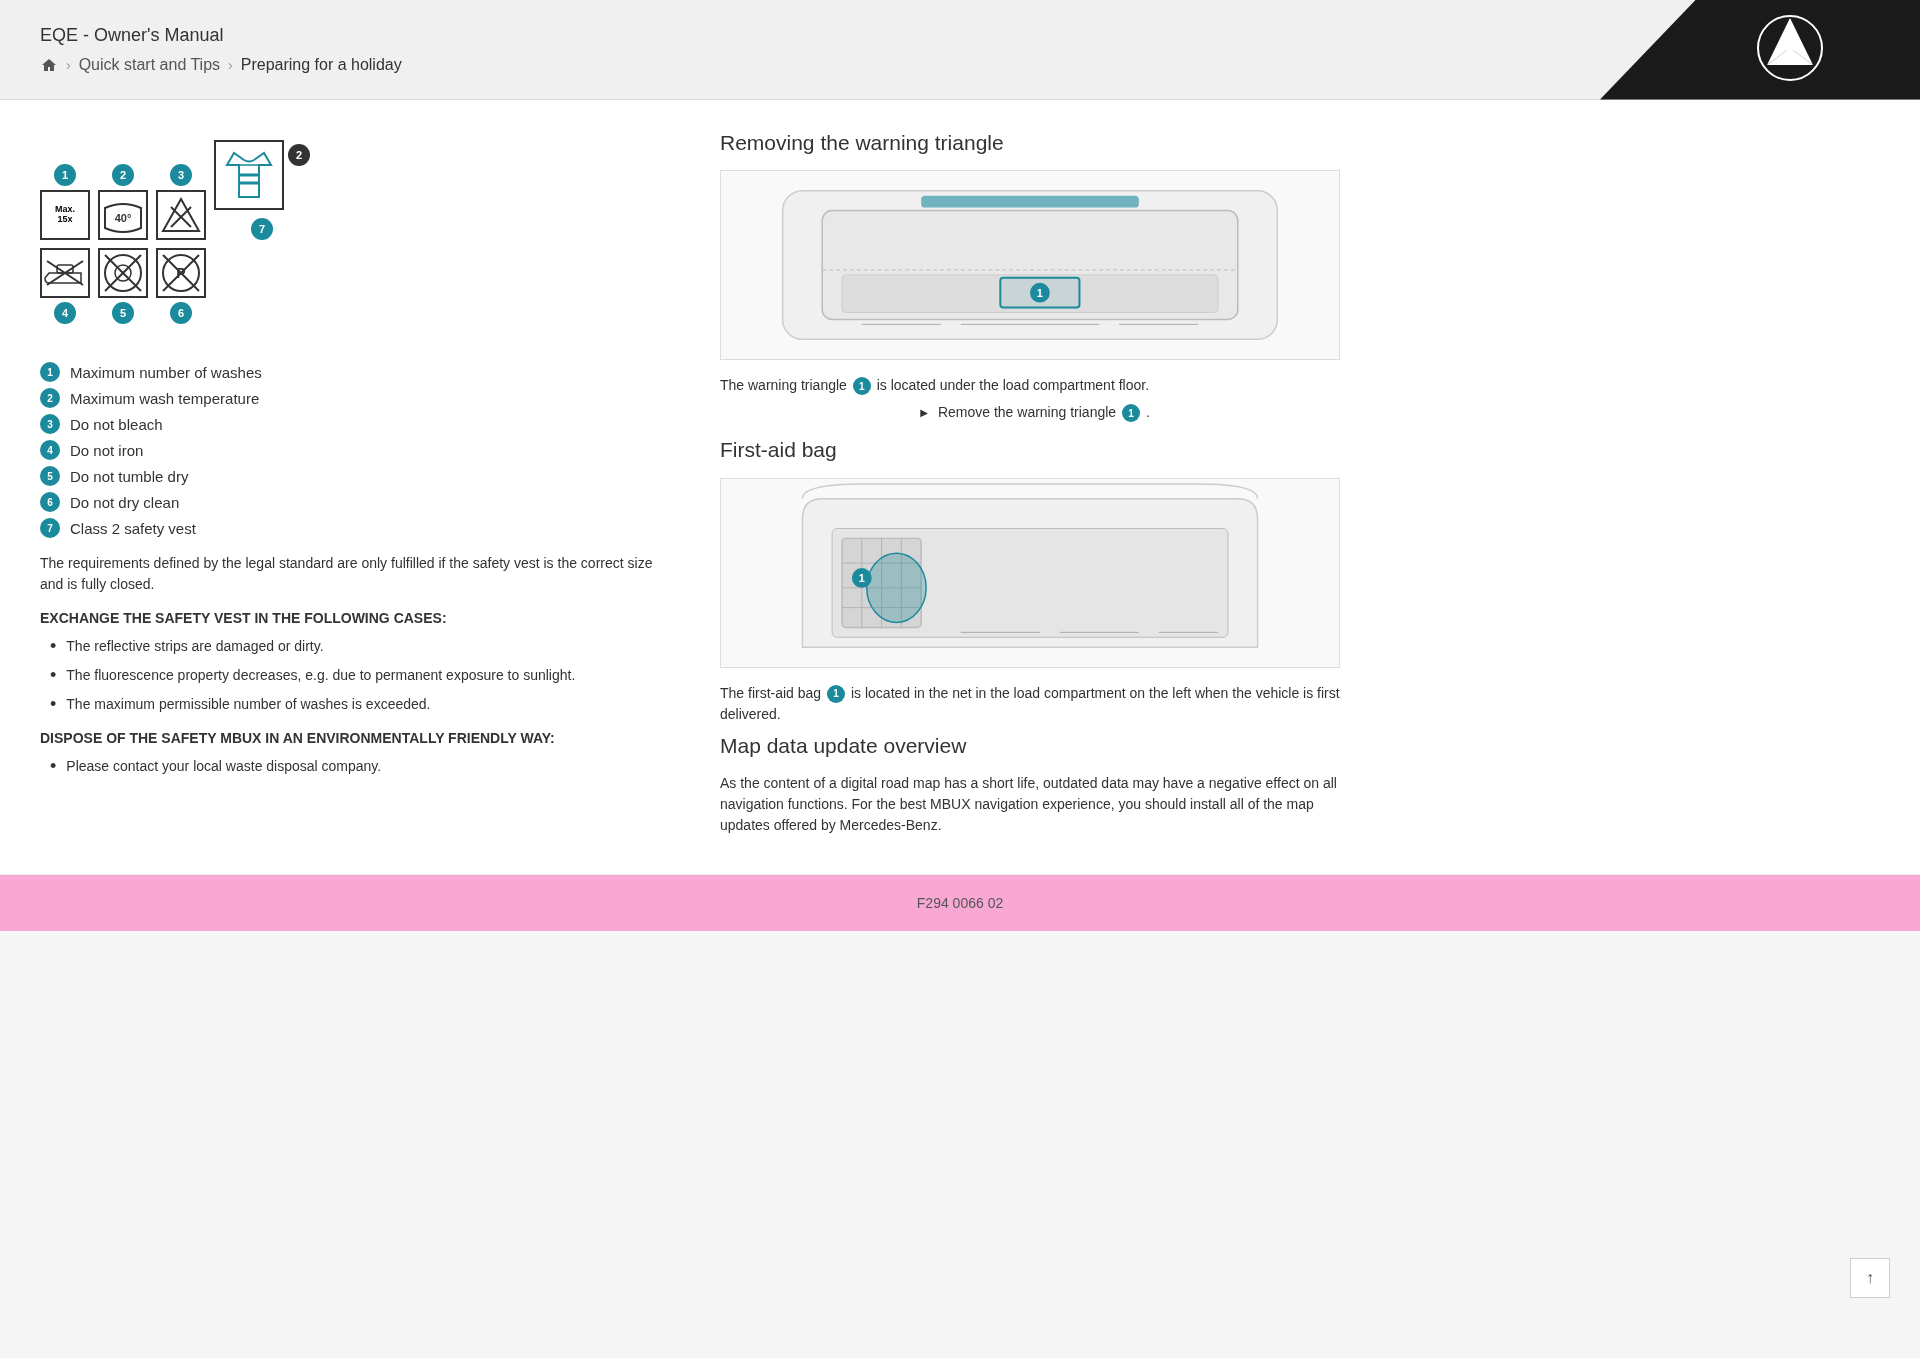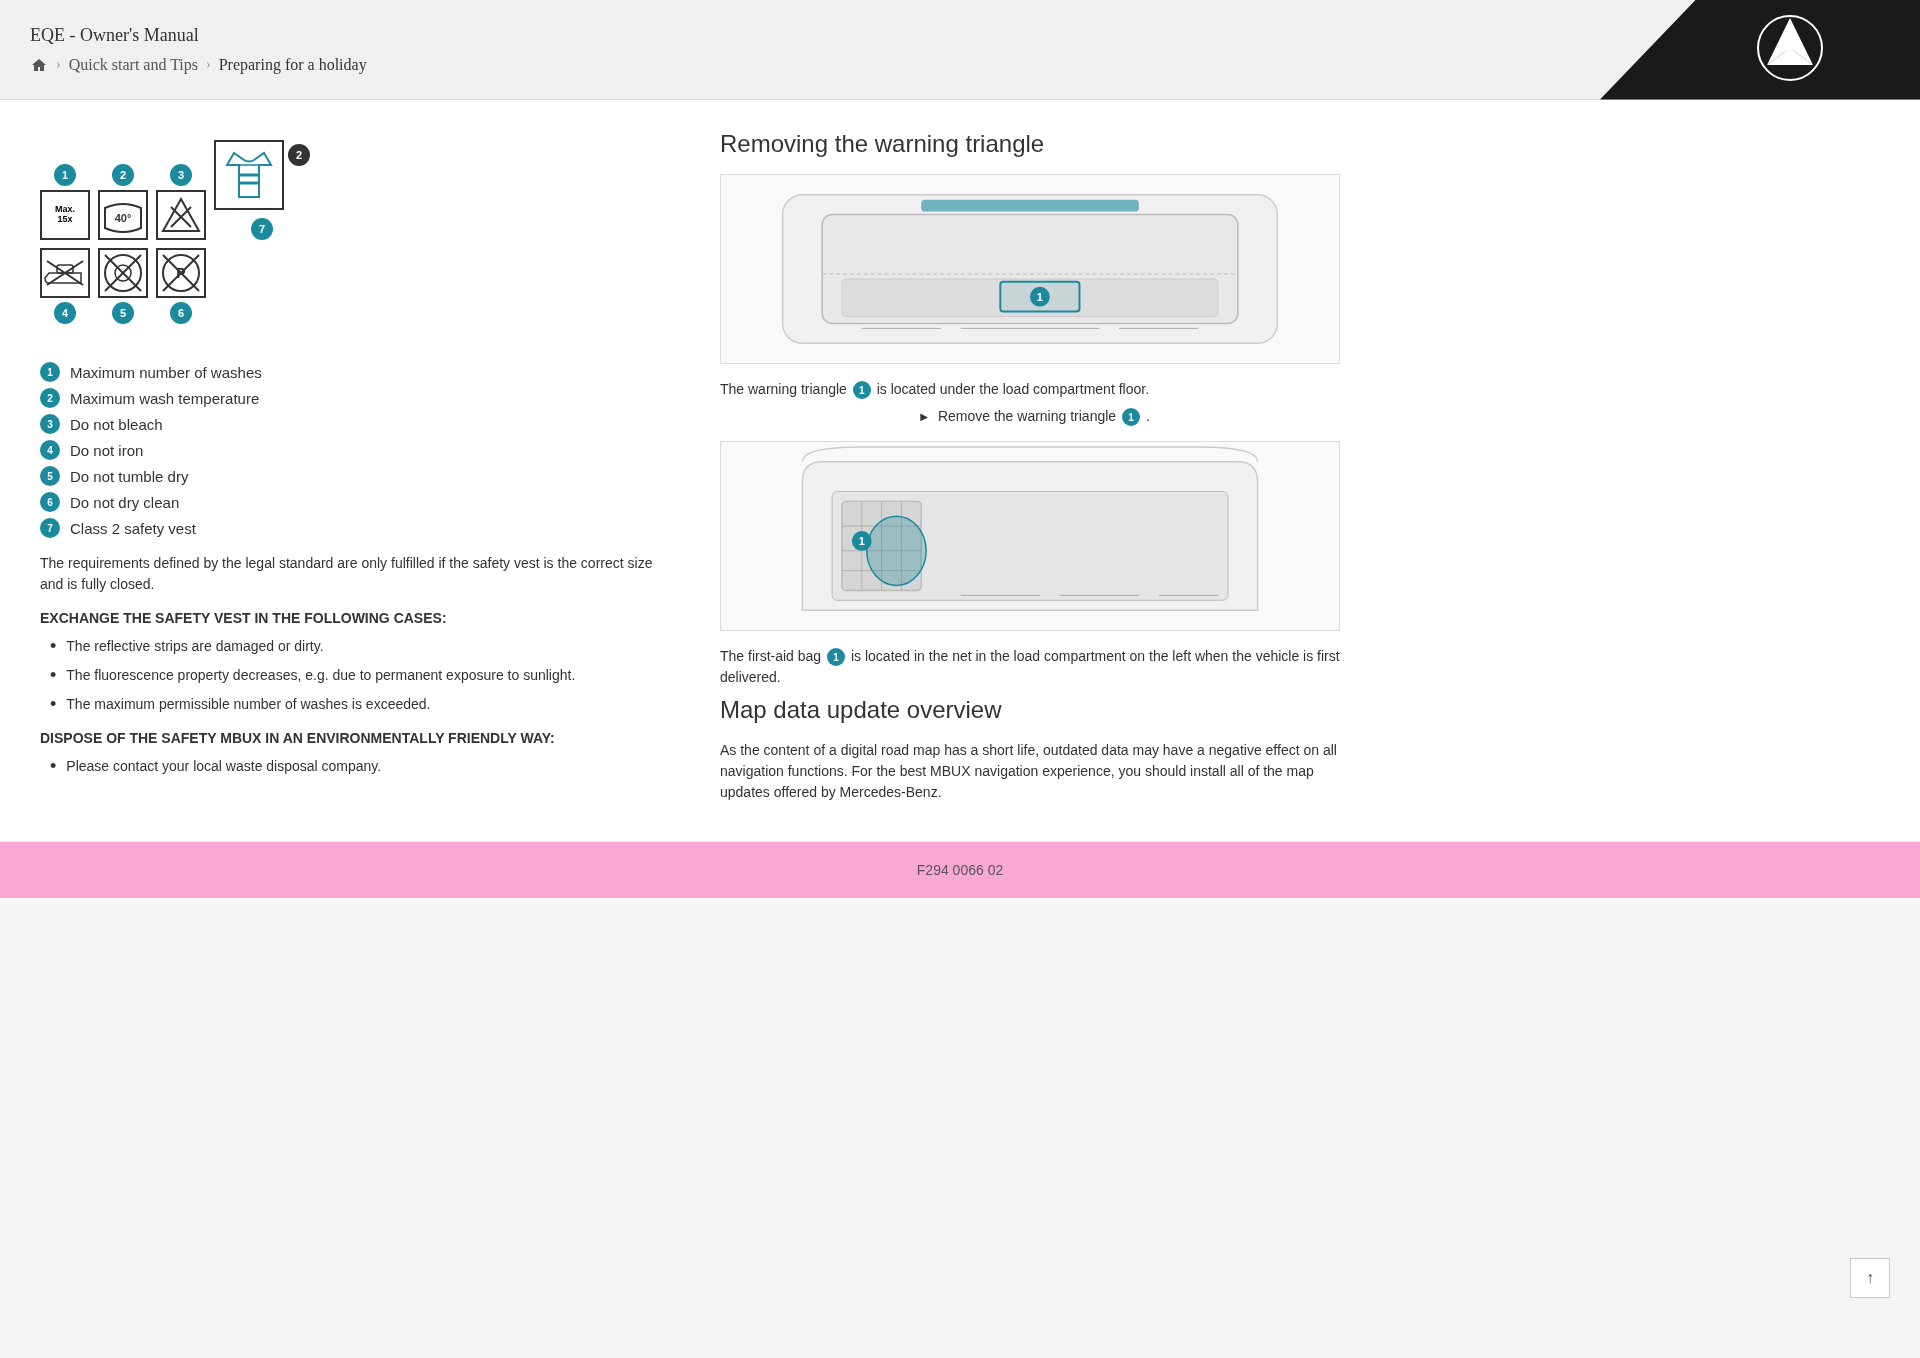--- a/index.html
+++ b/index.html
@@ -15,23 +15,22 @@
     
     .header {
       background: #f0f0f0;
       border-bottom: 1px solid #ddd;
       height: 100px;
       display: flex;
       align-items: center;
       position: relative;
     }
     .header-left {
-      padding: 10px 30px;
+      padding: 10px 40px;
       flex: 1;
-      font-family: Liberation Serif, serif;
     }
     .header-title {
       font-size: 18px;
       color: #333;
       font-weight: normal;
       margin-bottom: 10px;
     }
     .breadcrumb {
       display: flex;
       align-items: center;
@@ -221,21 +220,21 @@
     .bullet-list li::before {
       content: '•';
       font-size: 18px;
       line-height: 1;
       flex-shrink: 0;
       margin-top: 1px;
     }
 
     
     .section-heading {
-      font-size: 24px;
+      font-size: 21px;
       font-weight: normal;
       color: #333;
       margin-bottom: 15px;
       line-height: 1.2;
     }
 
     .diagram-image {
       border: 1px solid #ddd;
       margin-bottom: 15px;
       background: #f9f9f9;
@@ -528,20 +527,21 @@
     </p>
 
     <div class="arrow-bullet">
       <span>
         <span>Remove the warning triangle</span>
         <span class="inline-num">1</span>
         <span>.</span>
       </span>
     </div>
 
+    <h2 class="section-heading">First-aid bag</h2>
 
     <div class="diagram-image">
       <svg class="svg-diagram" viewBox="0 0 580 190" fill="none">
 
         <path d="M60,170 L60,40 Q60,20 80,20 L500,20 Q520,20 520,40 L520,170 Z" stroke="#ccc" stroke-width="1.5" fill="#f0f0f0"></path>
 
         <path d="M60,20 Q60,5 120,5 L460,5 Q520,5 520,20" stroke="#ccc" stroke-width="1.5" fill="none"></path>
 
         <rect x="90" y="50" width="400" height="110" rx="5" stroke="#bbb" stroke-width="1" fill="#e5e5e5"></rect>
 

